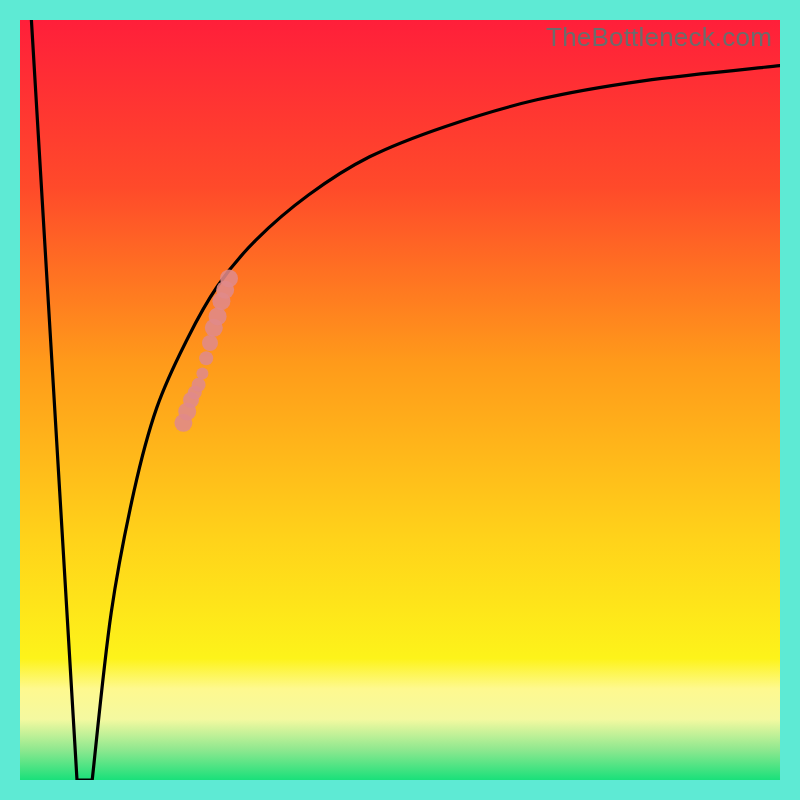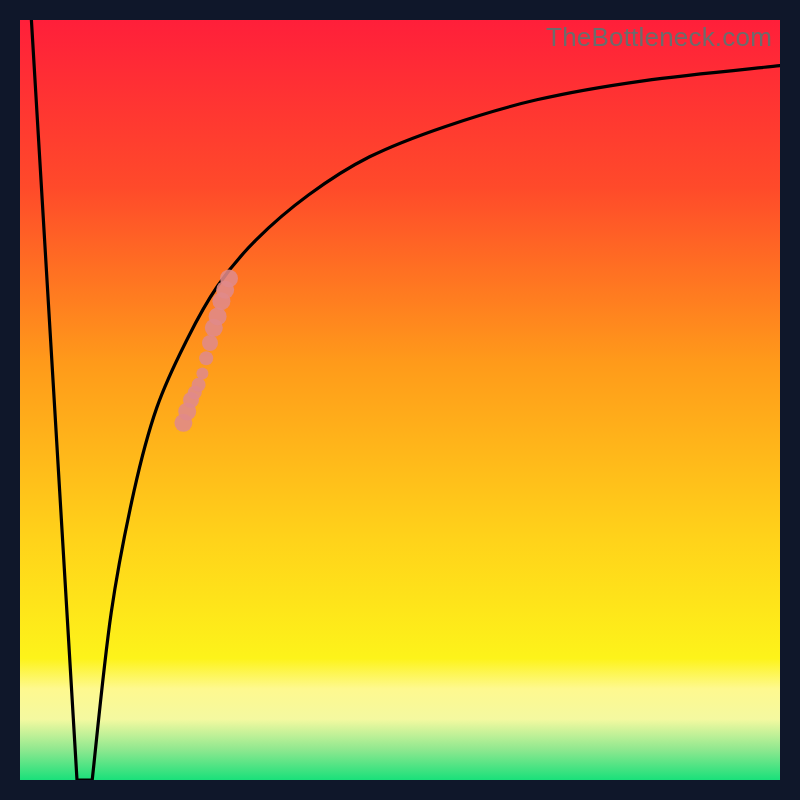--- a/index.html
+++ b/index.html
@@ -8,21 +8,21 @@
     width: 800px;
     height: 800px;
     overflow: hidden;
     background: #000;
     font-family: Arial, Helvetica, sans-serif;
   }
   .frame {
     position: relative;
     width: 800px;
     height: 800px;
-    background: #0f172a;
+    background: #5eead4;
   }
   .plot-area {
     position: absolute;
     left: 20px;
     top: 20px;
     width: 760px;
     height: 760px;
     overflow: hidden;
   }
   .gradient-bg {

